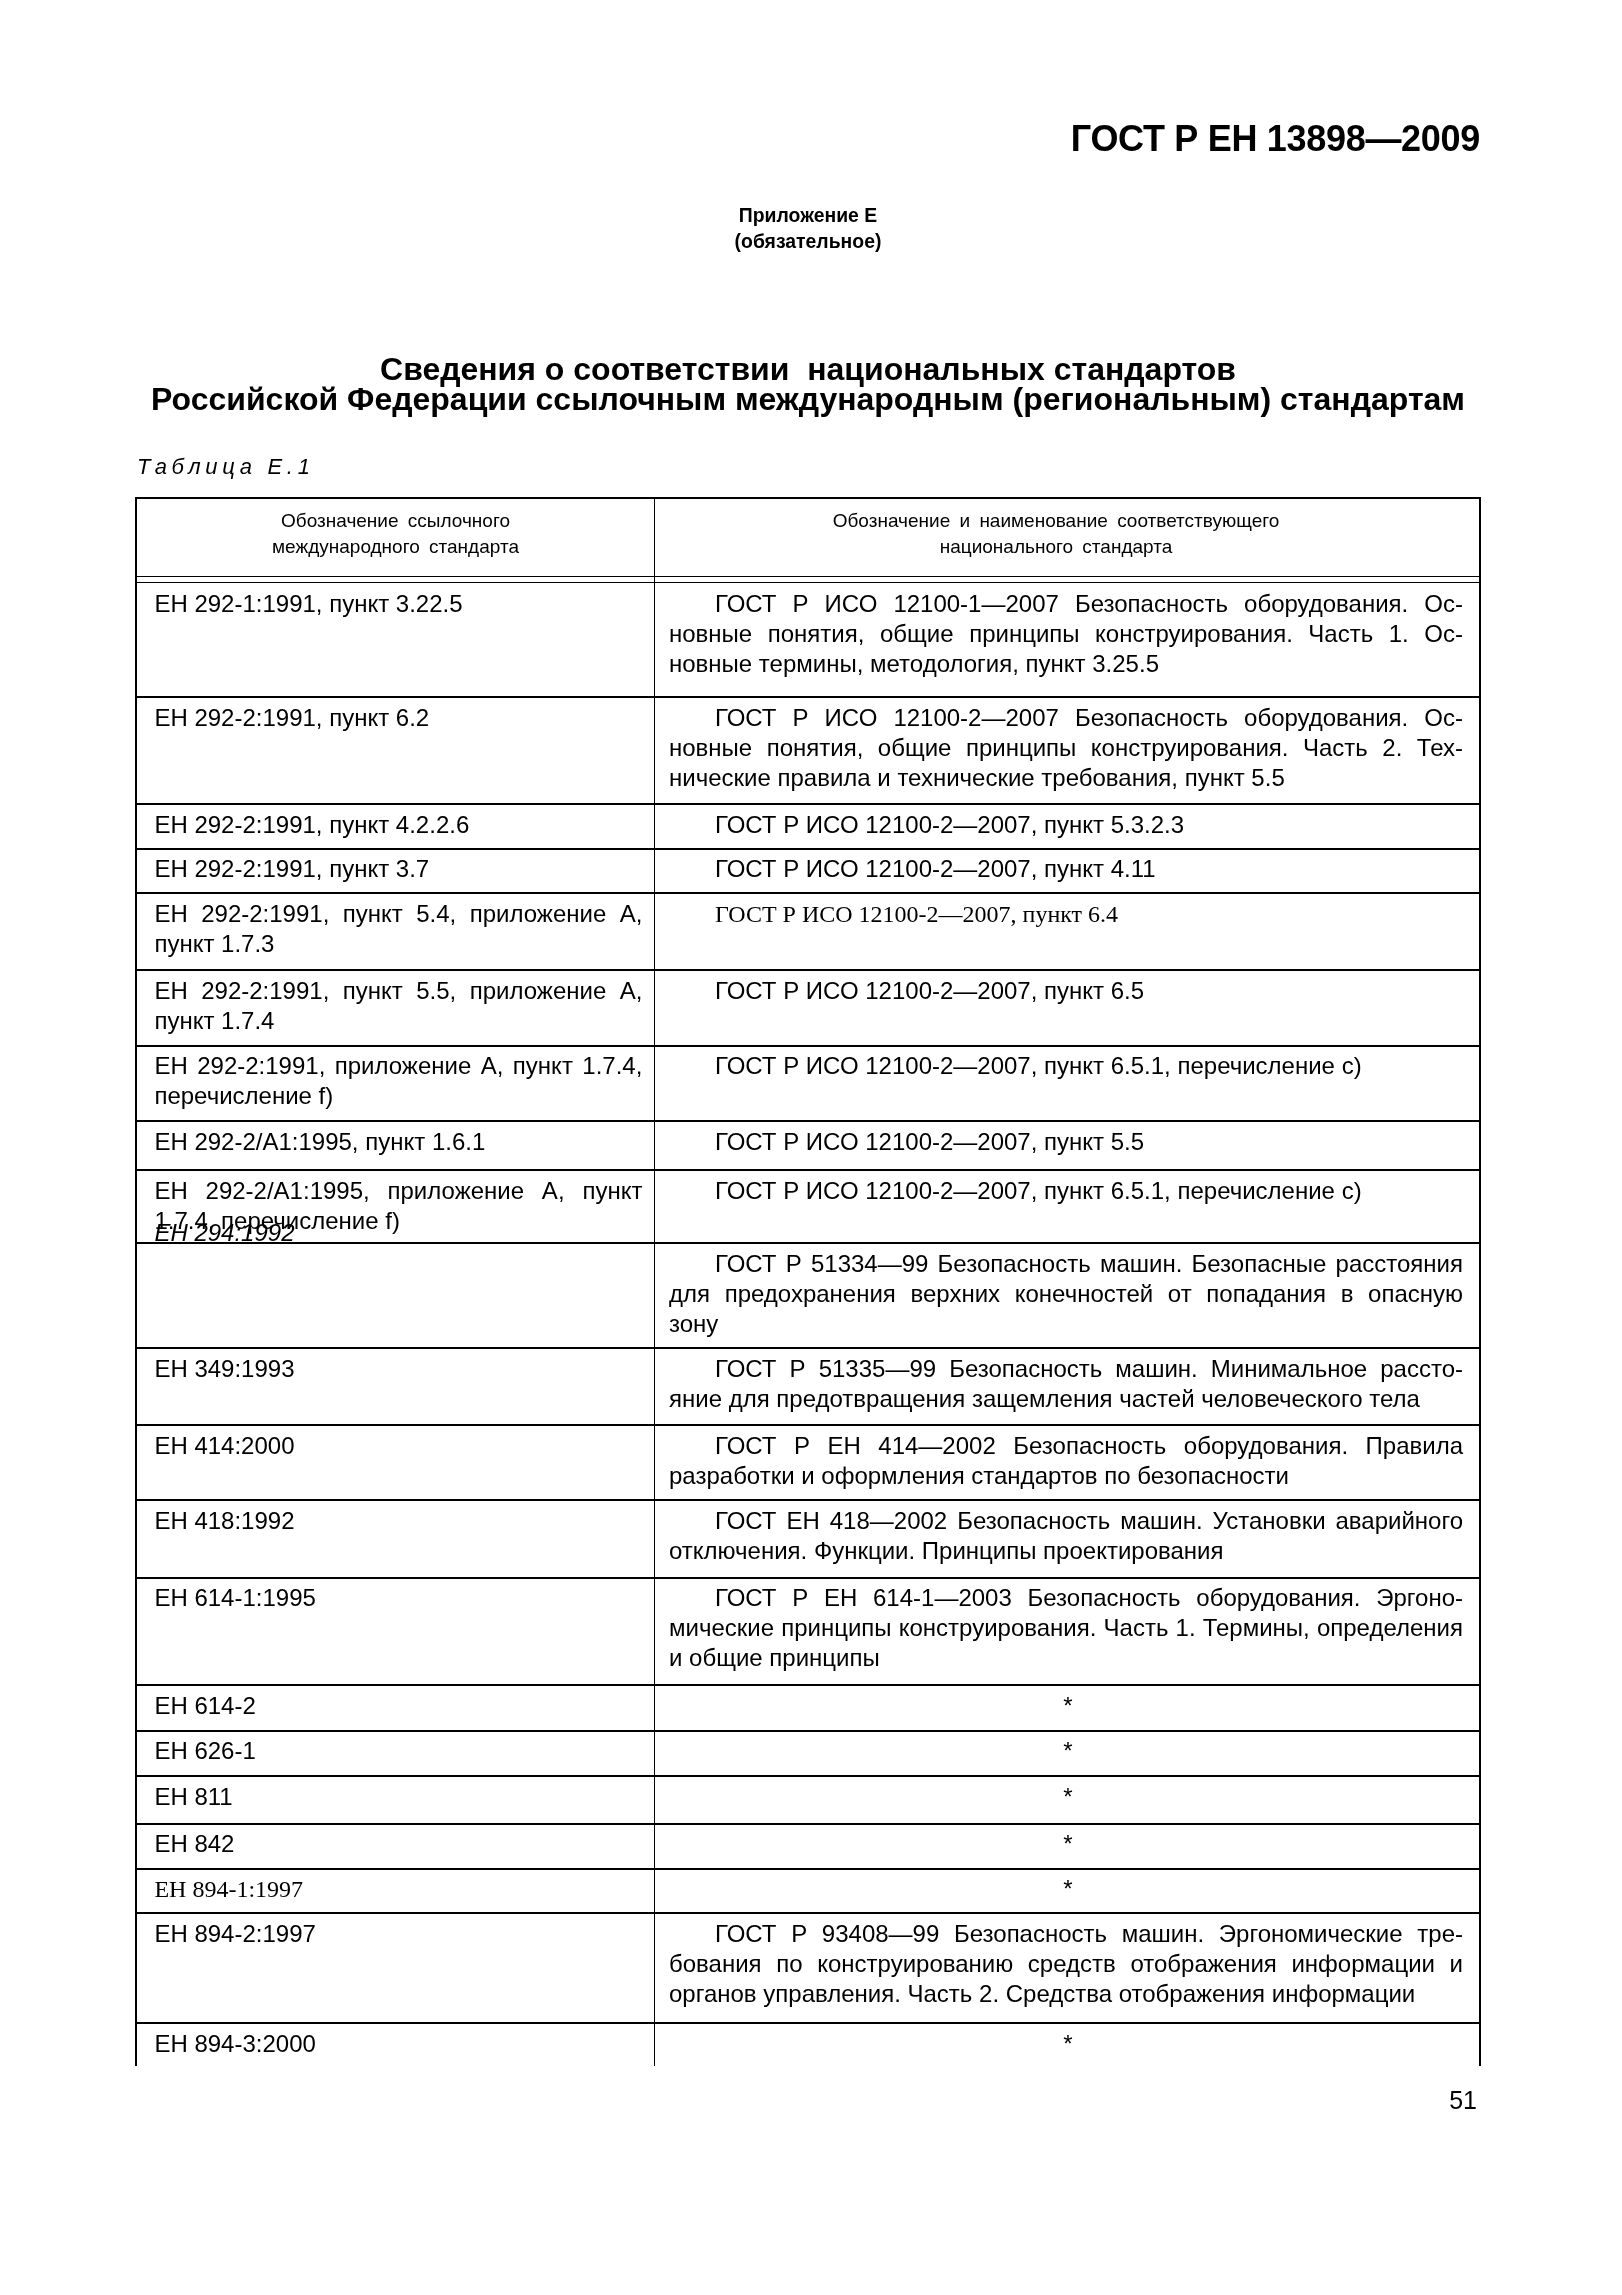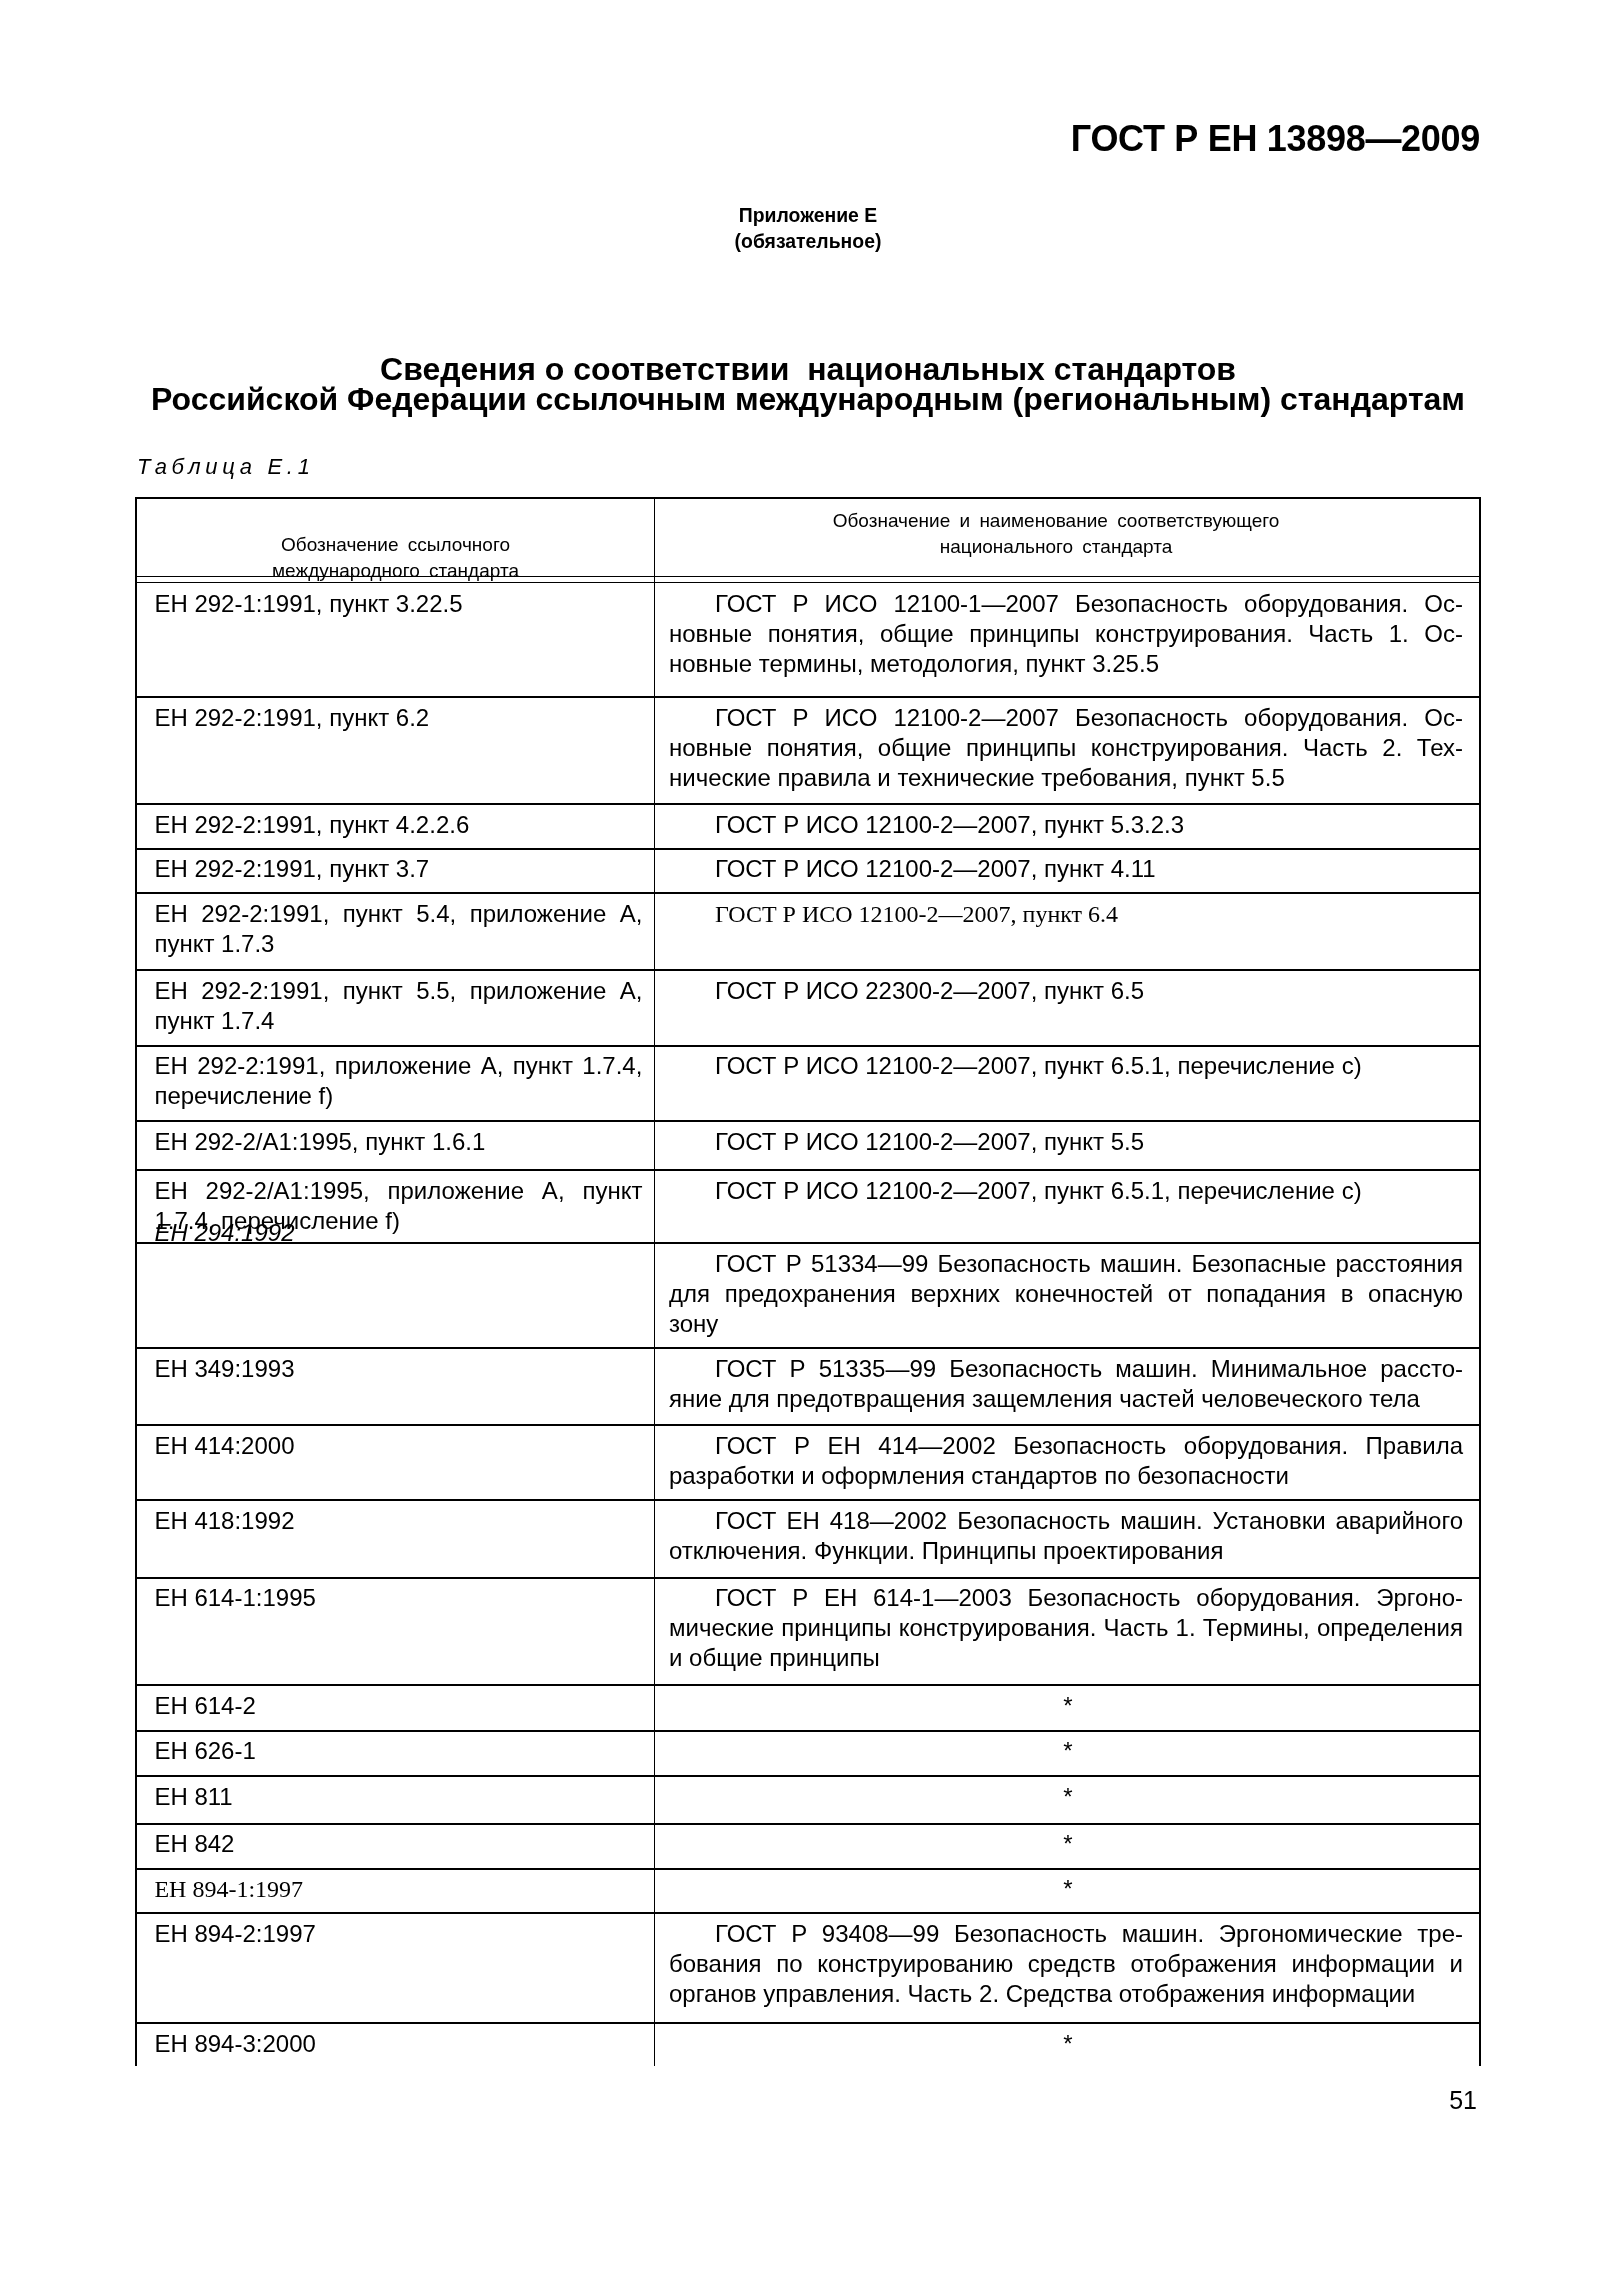--- a/index.html
+++ b/index.html
@@ -41,21 +41,21 @@
 <div class="abs title">
   <div style="white-space:pre;">Сведения о соответствии  национальных стандартов</div>
   <div>Российской Федерации ссылочным международным (региональным) стандартам</div>
 </div>
 
 <div class="abs table-caption">Таблица Е.1</div>
 
 <div class="abs table">
   <div class="col-div"></div>
 
-  <div class="hcell" style="left:0; width:517px; top:9.4px;margin-top:24px;">
+  <div class="hcell" style="left:0; width:517px; top:9.4px;">
     <div>Обозначение ссылочного</div>
     <div>международного стандарта</div>
   </div>
   <div class="hcell" style="left:517px; width:804px; top:9.4px;">
     <div>Обозначение и наименование соответствующего</div>
     <div>национального стандарта</div>
   </div>
   <div class="hdr-line" style="top:77px;"></div>
   <div class="hdr-line" style="top:83px;"></div>
 
@@ -69,21 +69,21 @@
       <div class="cell-l" style="top: 311px;">ЕН 292-2:1991, пункт 4.2.2.6</div>
       <div class="cell-r" style="top: 311px;">ГОСТ Р ИСО 12100-2—2007, пункт 5.3.2.3</div>
       <div class="row-line" style="top: 349px;"></div>
       <div class="cell-l" style="top: 355px;">ЕН 292-2:1991, пункт 3.7</div>
       <div class="cell-r" style="top: 355px;">ГОСТ Р ИСО 12100-2—2007, пункт 4.11</div>
       <div class="row-line" style="top: 393px;"></div>
       <div class="cell-l" style="top: 400px;">ЕН 292-2:1991, пункт 5.4, приложение А, пункт 1.7.3</div>
       <div class="cell-r" style="top: 400px; font-family: Liberation Serif, serif;">ГОСТ Р ИСО 12100-2—2007, пункт 6.4</div>
       <div class="row-line" style="top: 470px;"></div>
       <div class="cell-l" style="top: 477px;">ЕН 292-2:1991, пункт 5.5, приложение А, пункт 1.7.4</div>
-      <div class="cell-r" style="top: 477px;">ГОСТ Р ИСО 22300-2—2007, пункт 6.5</div>
+      <div class="cell-r" style="top: 477px;">ГОСТ Р ИСО 12100-2—2007, пункт 6.5</div>
       <div class="row-line" style="top: 546px;"></div>
       <div class="cell-l" style="top: 552px;">ЕН 292-2:1991, приложение А, пункт 1.7.4, перечисление f)</div>
       <div class="cell-r" style="top: 552px;">ГОСТ Р ИСО 12100-2—2007, пункт 6.5.1, перечисление с)</div>
       <div class="row-line" style="top: 621px;"></div>
       <div class="cell-l" style="top: 628px;">ЕН 292-2/А1:1995, пункт 1.6.1</div>
       <div class="cell-r" style="top: 628px;">ГОСТ Р ИСО 12100-2—2007, пункт 5.5</div>
       <div class="row-line" style="top: 670px;"></div>
       <div class="cell-l" style="top: 677px;">ЕН 292-2/А1:1995, приложение А, пункт 1.7.4, перечисление f)</div>
       <div class="cell-r" style="top: 677px;">ГОСТ Р ИСО 12100-2—2007, пункт 6.5.1, перечисление с)</div>
       <div class="row-line" style="top: 743px;"></div>

